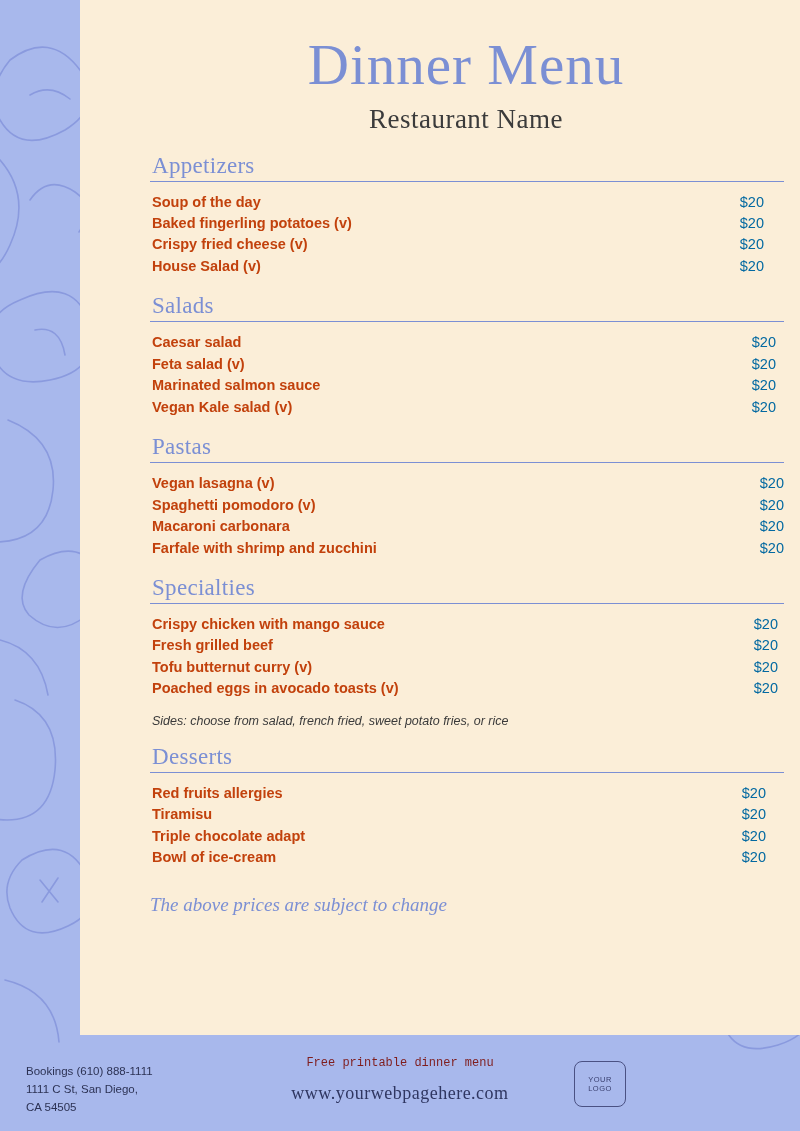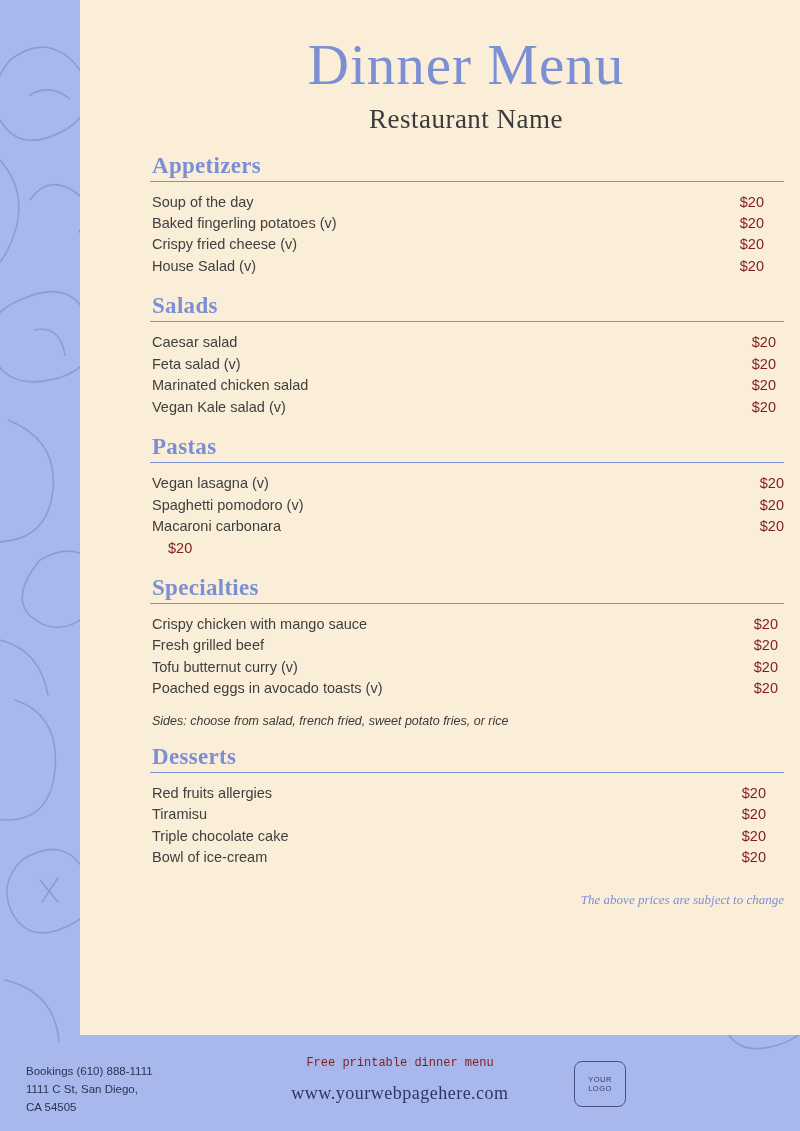--- a/index.html
+++ b/index.html
@@ -55,21 +55,21 @@
     margin-top: 18px;
     padding: 0 68px 0 70px;
   }
   .section {
     margin-bottom: 16px;
   }
   .section-head {
     font-family: "Liberation Serif", serif;
     font-size: 23px;
     color: #7b8fd4;
-    font-weight: bold;
+    font-weight: normal;
     letter-spacing: 0.3px;
     margin: 0 0 2px 0;
     padding-left: 2px;
   }
   .rule {
     height: 1px;
     background: #7b8fd4;
     margin: 0 0 10px 0;
   }
   .section-items {
@@ -81,45 +81,46 @@
     display: flex;
     align-items: baseline;
     justify-content: space-between;
     font-size: 14.5px;
     color: #2f2f2f;
     line-height: 1.48;
     padding: 0 0 0 2px;
   }
   .item-name {
     font-size: 14.5px;
-    color: #404040;
+    color: #c2410c;
+    font-weight: bold;
   }
   .item-price {
     font-size: 14.5px;
-    color: #7f1d1d;
+    color: #0369a1;
     white-space: nowrap;
     padding-left: 16px;
   }
   
   .sec-appetizers .item-price { margin-right: 20px; }
   .sec-salads .item-price { margin-right: 8px; }
   .sec-pastas .item-price { margin-right: 0px; }
   .sec-specialties .item-price { margin-right: 6px; }
   .sec-desserts .item-price { margin-right: 18px; }
 
   .sides-note {
     font-size: 12.5px;
     font-style: italic;
     color: #3a3a3a;
     margin: 14px 0 6px 2px;
   }
   .disclaimer {
-    text-align: right;
-    font-family: "Liberation Serif", serif;
-    font-size: 13px;
+    text-align: left;
+    font-family: "Liberation Serif", serif;
+    font-size: 19px;
     color: #7b8fd4;
     font-style: italic;
     line-height: 1.45;
     margin-top: 22px;
   }
   .footer {
     position: absolute;
     left: 0;
     top: 1035px;
     width: 652px;
@@ -248,21 +249,21 @@
       <ul class="section-items">
         <li class="item">
           <span class="item-name">Caesar salad</span>
           <span class="item-price">$20</span>
         </li>
         <li class="item">
           <span class="item-name">Feta salad (v)</span>
           <span class="item-price">$20</span>
         </li>
         <li class="item">
-          <span class="item-name">Marinated chicken salad</span>
+          <span class="item-name">Marinated salmon sauce</span>
           <span class="item-price">$20</span>
         </li>
         <li class="item">
           <span class="item-name">Vegan Kale salad (v)</span>
           <span class="item-price">$20</span>
         </li>
       </ul>
     </div>
 
     <div class="section sec-pastas">
@@ -275,20 +276,21 @@
         </li>
         <li class="item">
           <span class="item-name">Spaghetti pomodoro (v)</span>
           <span class="item-price">$20</span>
         </li>
         <li class="item">
           <span class="item-name">Macaroni carbonara</span>
           <span class="item-price">$20</span>
         </li>
         <li class="item">
+          <span class="item-name">Farfale with shrimp and zucchini</span>
           <span class="item-price">$20</span>
         </li>
       </ul>
     </div>
 
     <div class="section sec-specialties">
       <div class="section-head">Specialties</div>
       <div class="rule"></div>
       <ul class="section-items">
         <li class="item">
@@ -317,21 +319,21 @@
       <ul class="section-items">
         <li class="item">
           <span class="item-name">Red fruits allergies</span>
           <span class="item-price">$20</span>
         </li>
         <li class="item">
           <span class="item-name">Tiramisu</span>
           <span class="item-price">$20</span>
         </li>
         <li class="item">
-          <span class="item-name">Triple chocolate cake</span>
+          <span class="item-name">Triple chocolate adapt</span>
           <span class="item-price">$20</span>
         </li>
         <li class="item">
           <span class="item-name">Bowl of ice-cream</span>
           <span class="item-price">$20</span>
         </li>
       </ul>
     </div>
 
     <div class="disclaimer">

